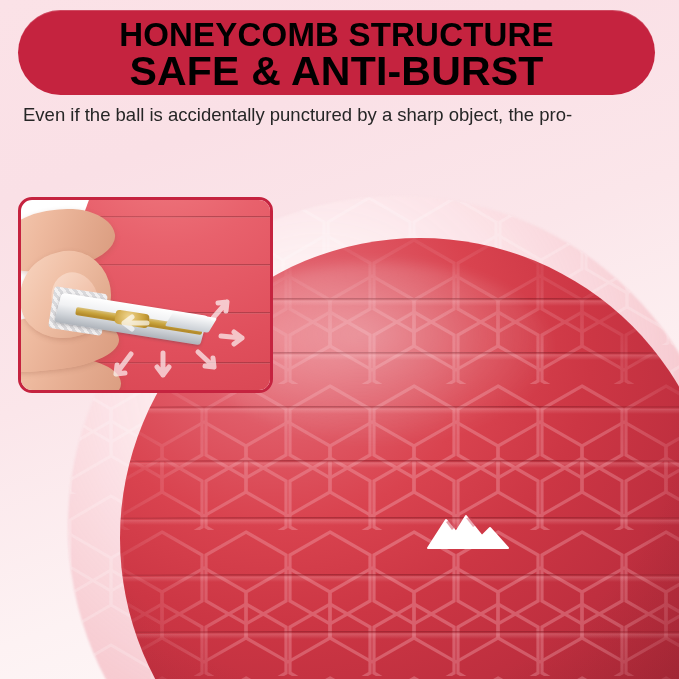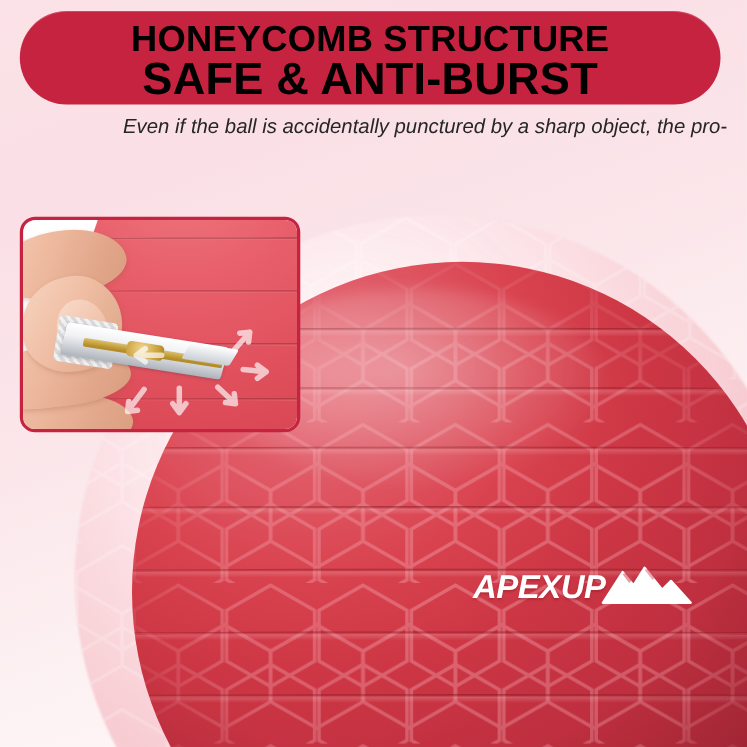--- a/index.html
+++ b/index.html
@@ -144,27 +144,26 @@
     line-height:37px;
     letter-spacing:0.2px;
     text-align:left;
     white-space:nowrap;
   }
   .banner-line.l2 { font-size:41px; }
 
   
   #subtitle {
     position:absolute;
-    left:50px; top:101px;
+    left:23px; top:101px;
     width:611px;
-    text-align:right;
+    text-align:left;
     color:#262626;
     font-size:18.5px;
     line-height:27px;
-    font-style:italic;
   }
   #subtitle .sl { display:block; white-space:nowrap; }
 
   
   #inset-card {
     position:absolute;
     left:18px; top:197px;
     width:255px; height:196px;
     border:3px solid #c5233f;
     border-radius:14px;
@@ -441,21 +440,20 @@
       <div class="arrow" style="left:96px; top:112px;">
         <svg width="34" height="22" viewBox="0 0 34 22">
           <path d="M30 11 L7 11 M7 11 L15 5 M7 11 L15 17" stroke="#ffffff" stroke-width="5" fill="none" stroke-linecap="round" opacity="0.8"></path>
         </svg>
       </div>
 
     </div>
   </div>
 
   <div id="logo">
-    <span id="logo-text">APEXUP</span>
     <span id="logo-mark">
       <svg width="84" height="40" viewBox="0 0 84 40">
         <path d="M2 36 L20 8 L30 20 L40 4 L56 24 L64 16 L82 36 Z" fill="#ffffff" stroke="#ffffff" stroke-width="2" stroke-linejoin="round"></path>
         <path d="M20 10 L26 18 L30 14 L24 8 Z" fill="#d0485a" opacity="0.55"></path>
         <path d="M40 6 L47 15 L52 12 L44 5 Z" fill="#d0485a" opacity="0.45"></path>
       </svg>
     </span>
   </div>
 
 </div>

